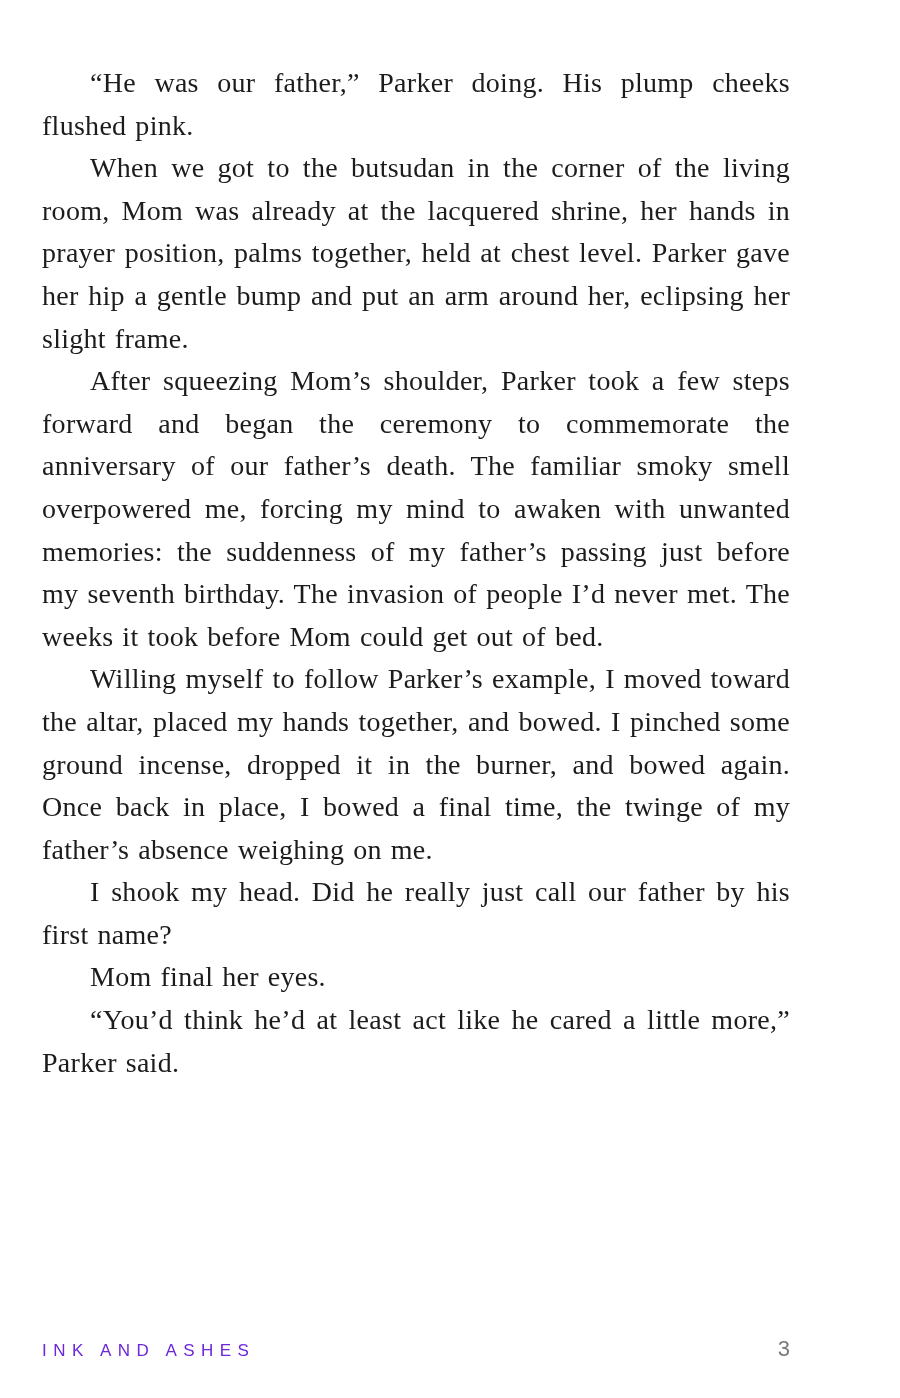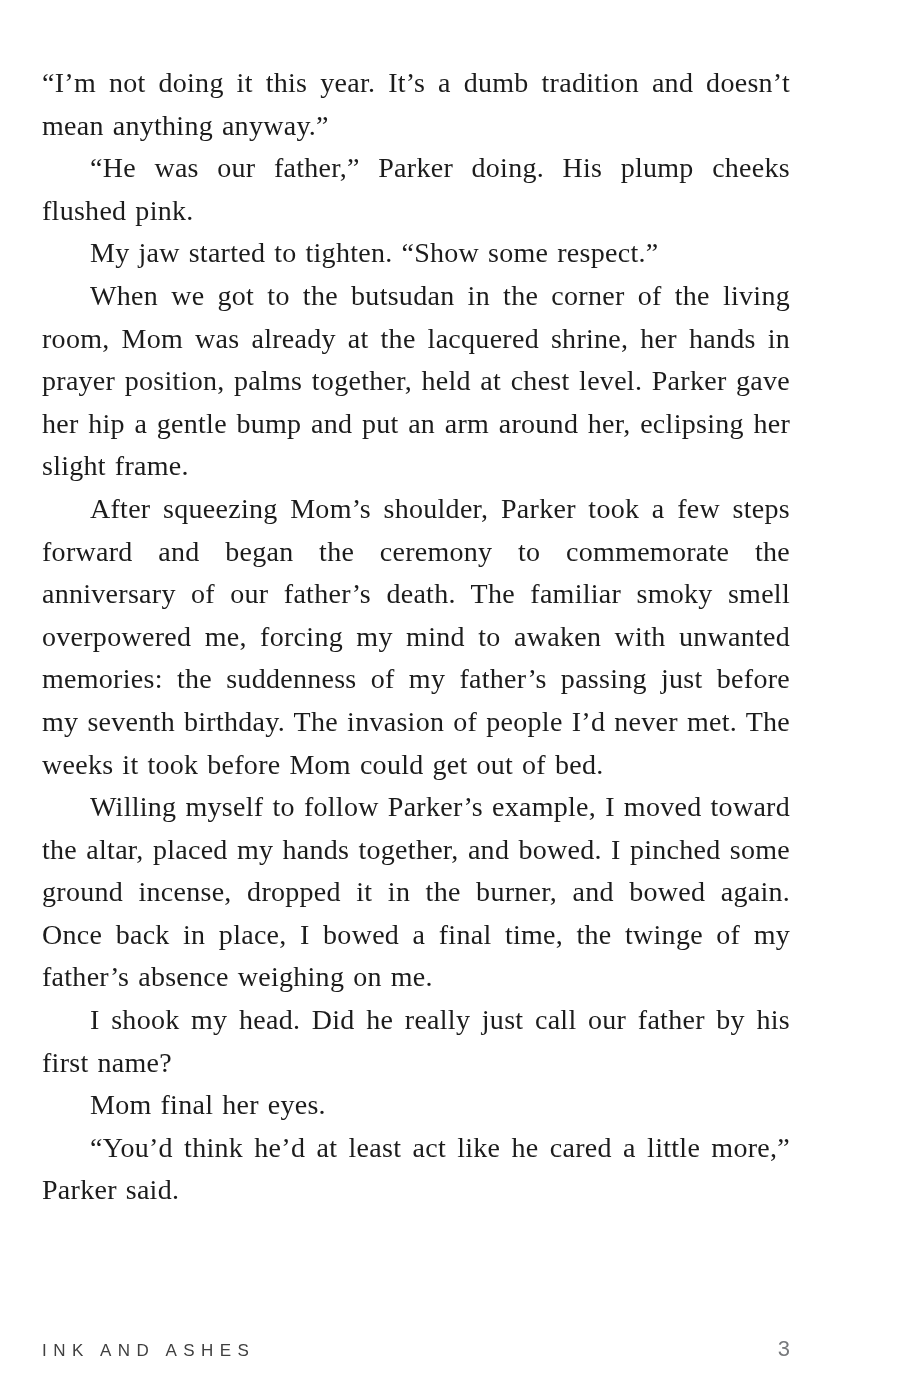--- a/index.html
+++ b/index.html
@@ -41,38 +41,36 @@
     width: 748px;
     display: flex;
     justify-content: space-between;
     align-items: baseline;
   }
   .running-title {
     font-family: "Liberation Sans", sans-serif;
     font-size: 17px;
     font-weight: 400;
     letter-spacing: 0.38em;
-    color: #404040;
+    color: #6d28d9;
   }
   .page-number {
     font-family: "Liberation Sans", sans-serif;
     font-size: 22px;
     font-weight: 400;
     color: #77797c;
   }
 </style>
 </head>
 <body>
 
 <div class="page">
 
   <div class="text-block">
-    <p>“I’m not doing it this year. It’s a dumb tradition and doesn’t mean anything anyway.”</p>
     <p class="indent">“He was our father,” Parker doing. His plump cheeks flushed pink.</p>
-    <p class="indent">My jaw started to tighten. “Show some respect.”</p>
     <p class="indent">When we got to the butsudan in the corner of the living room, Mom was already at the lacquered shrine, her hands in prayer position, palms together, held at chest level. Parker gave her hip a gentle bump and put an arm around her, eclipsing her slight frame.</p>
     <p class="indent">After squeezing Mom’s shoulder, Parker took a few steps forward and began the ceremony to commemorate the anniversary of our father’s death. The familiar smoky smell overpowered me, forcing my mind to awaken with unwanted memories: the suddenness of my father’s passing just before my seventh birthday. The invasion of people I’d never met. The weeks it took before Mom could get out of bed.</p>
     <p class="indent">Willing myself to follow Parker’s example, I moved toward the altar, placed my hands together, and bowed. I pinched some ground incense, dropped it in the burner, and bowed again. Once back in place, I bowed a final time, the twinge of my father’s absence weighing on me.</p>
     <p class="indent">I shook my head. Did he really just call our father by his first name?</p>
     <p class="indent">Mom final her eyes.</p>
     <p class="indent">“You’d think he’d at least act like he cared a little more,” Parker said.</p>
 
   </div>
 
   <div class="page-footer">

